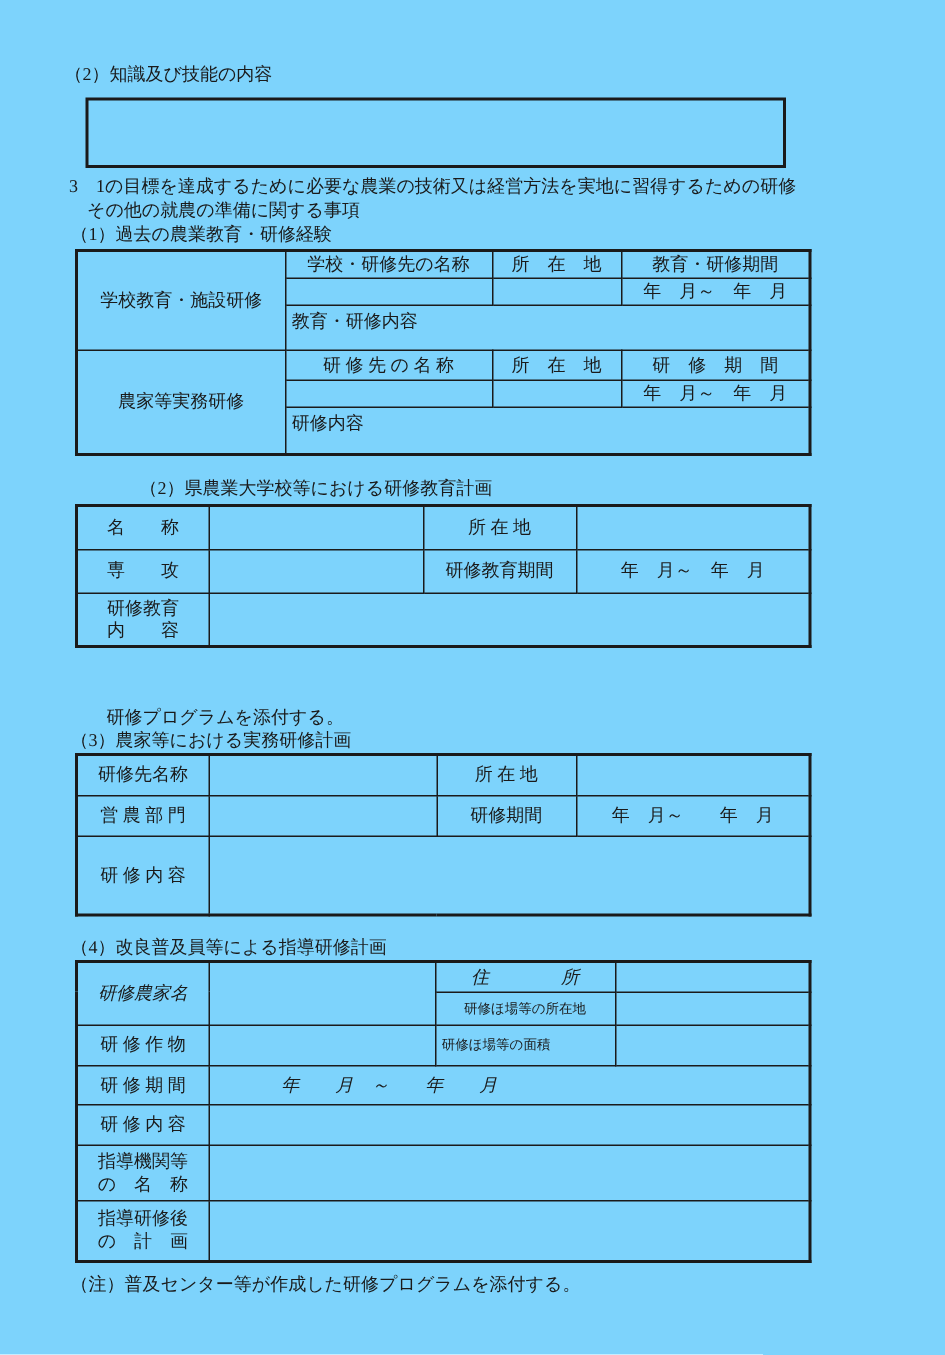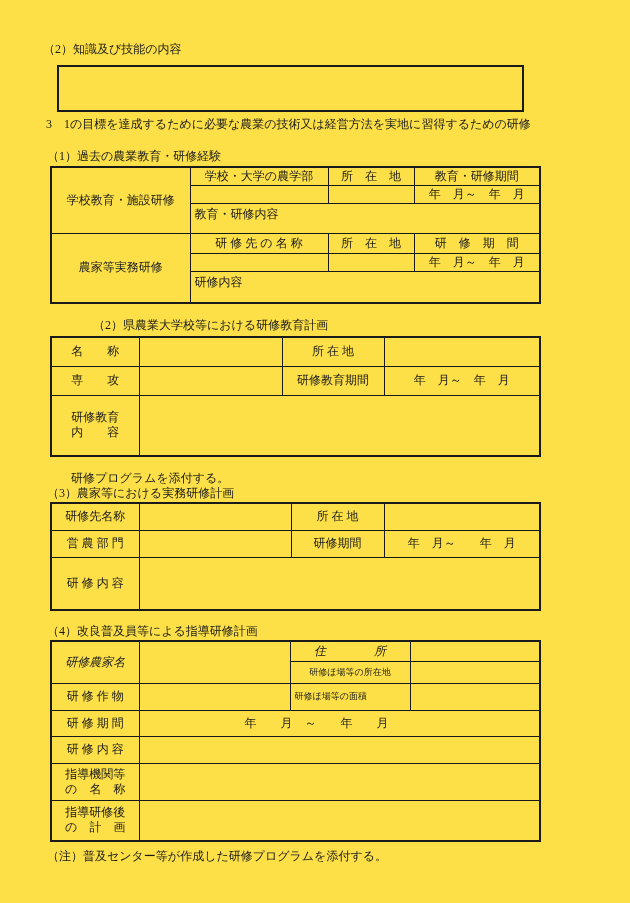--- a/index.html
+++ b/index.html
@@ -1,20 +1,20 @@
 <!DOCTYPE html>
 <html><head>
 <meta charset="utf-8">
 <style>
   html, body { margin: 0; padding: 0; background: #ffffff; }
   .page {
     position: relative;
     width: 630px;
     height: 903px;
-    background: #fde047;
+    background: #7dd3fc;
     font-family: "Liberation Serif", "DejaVu Serif", serif;
     color: #1a1a1a;
     font-size: 12px;
     overflow: hidden;
   }
   .abs { position: absolute; white-space: nowrap; line-height: 15px; }
   .ttl { font-size: 12px; }
   .formtable {
     position: absolute;
     border-collapse: collapse;
@@ -41,34 +41,35 @@
 </style>
 </head>
 <body>
 
 <div class="page">
 
   <div class="abs ttl" style="left:43px; top:42px;">（2）知識及び技能の内容</div>
   <div class="fillbox" style="left:57px; top:65px; width:463px; height:43px;"></div>
 
   <div class="abs" style="left:46px; top:117px;">3　1の目標を達成するために必要な農業の技術又は経営方法を実地に習得するための研修</div>
+  <div class="abs" style="left:58px; top:133px;">その他の就農の準備に関する事項</div>
 
   <div class="abs ttl" style="left:47px; top:149px;">（1）過去の農業教育・研修経験</div>
 
   <table class="formtable" style="left:50px; top:166px; width:489px;">
     <colgroup>
         <col style="width:139px">
         <col style="width:138px">
         <col style="width:86px">
         <col style="width:126px">
       </colgroup>
     <tbody>
         <tr style="height:18px;">
       <td class="c" rowspan="3">学校教育・施設研修</td>
-      <td class="c">学校・大学の農学部</td>
+      <td class="c">学校・研修先の名称</td>
       <td class="c">所　在　地</td>
       <td class="c">教育・研修期間</td>
     </tr>
     <tr style="height:18px;">
       <td></td>
       <td></td>
       <td class="c">年　月～　年　月</td>
     </tr>
     <tr style="height:30px;">
       <td class="vtop" colspan="3">教育・研修内容</td>
@@ -105,21 +106,21 @@
       <td></td>
       <td class="c">所 在 地</td>
       <td></td>
     </tr>
     <tr style="height:29px;">
       <td class="c">専　　攻</td>
       <td></td>
       <td class="c">研修教育期間</td>
       <td class="c">年　月～　年　月</td>
     </tr>
-    <tr style="height:61px;">
+    <tr style="height:36px;">
       <td class="c">
         <span class="blk">研修教育</span>
         <span class="blk">内　　容</span>
       </td>
       <td colspan="3"></td>
     </tr>
   </tbody>
     </table>
 
   <div class="abs" style="left:71px; top:471px;">研修プログラムを添付する。</div>
@@ -174,21 +175,21 @@
       <td></td>
     </tr>
     <tr style="height:27px;padding-left:48px;">
       <td class="c">研 修 作 物</td>
       <td></td>
       <td class="small">研修ほ場等の面積</td>
       <td></td>
     </tr>
     <tr style="height:26px;">
       <td class="c">研 修 期 間</td>
-      <td colspan="3" style="padding-left:105px;">年　　月　～　　年　　月</td>
+      <td colspan="3" style="padding-left:48px;font-style:italic;">年　　月　～　　年　　月</td>
     </tr>
     <tr style="height:27px;">
       <td class="c">研 修 内 容</td>
       <td colspan="3"></td>
     </tr>
     <tr style="height:37px;">
       <td class="c">
         <span class="blk">指導機関等</span>
         <span class="blk">の　名　称</span>
       </td>

